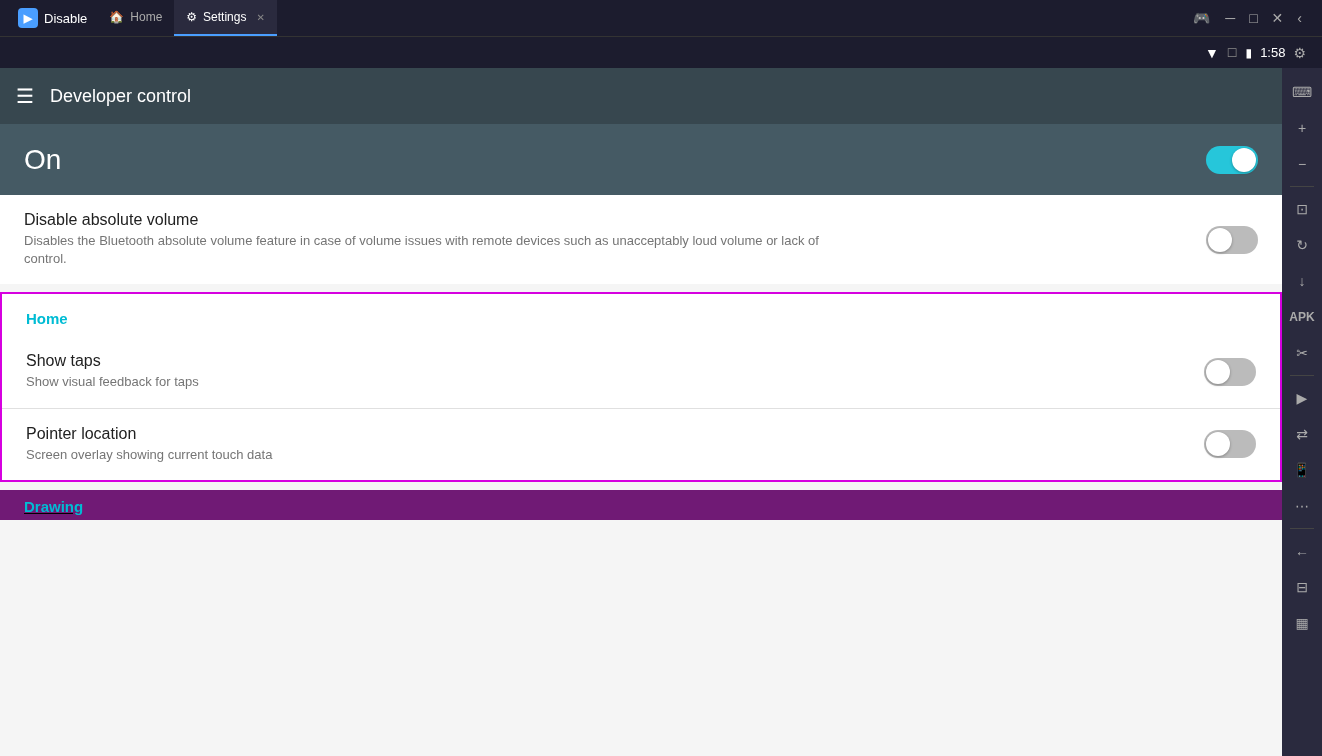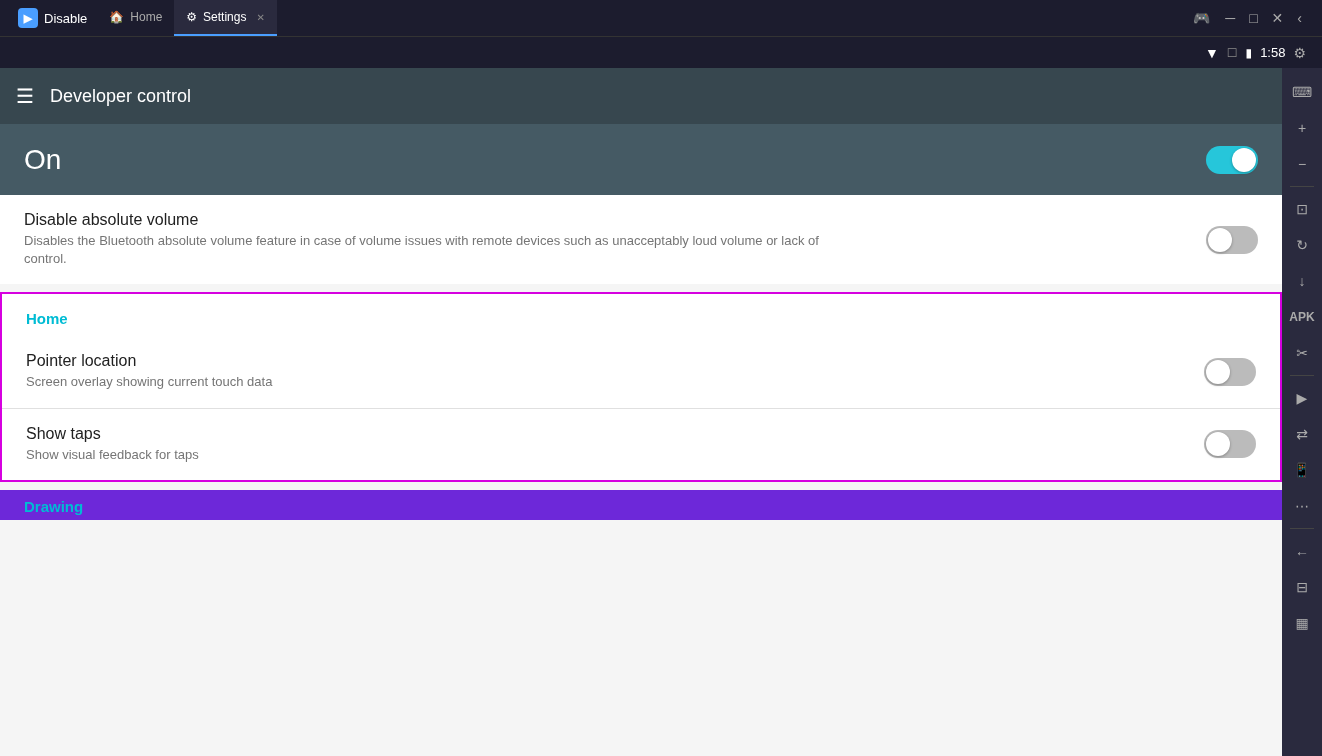--- a/index.html
+++ b/index.html
@@ -224,21 +224,22 @@
     }
     .section-title {
       font-size: 15px;
       font-weight: 600;
       color: #00bcd4;
     }
 
     
     .drawing-section-title {
       padding: 8px 24px 4px;
-      background: #6d28d9;
+      background: #701a75;
+      text-decoration: underline;
     }
 
     
     .right-sidebar {
       width: 40px;
       background: #2a2a3e;
       display: flex;
       flex-direction: column;
       align-items: center;
       padding: 8px 0;
@@ -332,32 +333,32 @@
         </div>
       </div>
 
       <div class="input-section">
         <div class="section-header">
           <span class="section-title">Home</span>
         </div>
 
         <div class="setting-item">
           <div class="setting-text">
+            <div class="setting-title">Show taps</div>
+            <div class="setting-desc">Show visual feedback for taps</div>
+          </div>
+          <div class="toggle off">
+            <div class="toggle-thumb"></div>
+          </div>
+        </div>
+
+        <div class="setting-item">
+          <div class="setting-text">
             <div class="setting-title">Pointer location</div>
             <div class="setting-desc">Screen overlay showing current touch data</div>
-          </div>
-          <div class="toggle off">
-            <div class="toggle-thumb"></div>
-          </div>
-        </div>
-
-        <div class="setting-item">
-          <div class="setting-text">
-            <div class="setting-title">Show taps</div>
-            <div class="setting-desc">Show visual feedback for taps</div>
           </div>
           <div class="toggle off">
             <div class="toggle-thumb"></div>
           </div>
         </div>
       </div>
 
       <div class="drawing-section-title">
         <span class="section-title">Drawing</span>
       </div>

